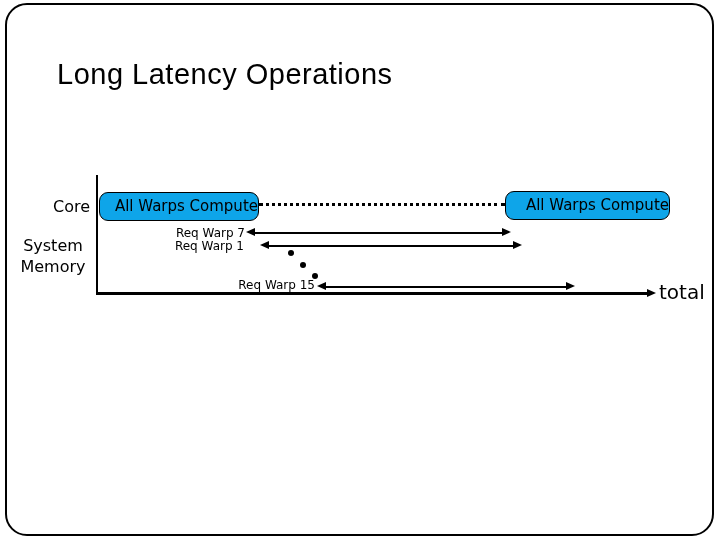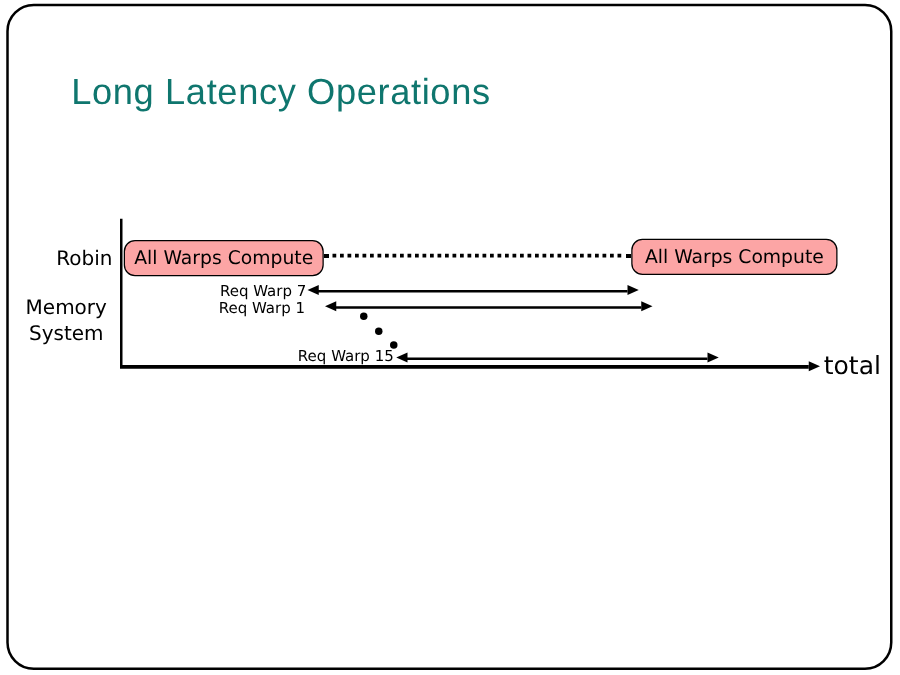--- a/index.html
+++ b/index.html
@@ -17,21 +17,21 @@
     border: 2px solid #000000;
     border-radius: 22px;
   }
   .title {
     position: absolute;
     left: 57px; top: 58px;
     margin: 0;
     font-family: "Liberation Sans", sans-serif;
     font-size: 29px;
     font-weight: 400;
-    color: #0f766e;
+    color: #000000;
     letter-spacing: 0.5px;
     white-space: nowrap;
   }
   .lbl { position: absolute; white-space: nowrap; }
 
   
   .core-lbl   { left: 30px; top: 197px; width: 60px; text-align: right; font-size: 16px; }
   .mem-lbl    { left: 12px; top: 235px; width: 82px; text-align: center; font-size: 16px; line-height: 21px; }
   .mem-lbl span { display: block; }
 
@@ -39,24 +39,24 @@
   .vaxis { position: absolute; left: 96px; top: 175px; width: 2px; height: 119px; background: #000; }
   .haxis { position: absolute; left: 96px; top: 292px; width: 551px; height: 3px; background: #000; }
   .time-lbl { left: 659px; top: 280px; font-size: 20px; }
 
   
   .box {
     position: absolute;
     height: 27px;
     border: 1.5px solid #000;
     border-radius: 9px;
-    background: #fca5a5;
+    background: #0ea5e9;
     font-size: 15px;
     line-height: 27px;
-    text-align: center;
+    text-align: right;
     white-space: nowrap;
   }
   .box1 { left: 99px;  top: 192px; width: 158px; }
   .box2 { left: 505px; top: 191px; width: 163px; }
 
   .dotted {
     position: absolute;
     left: 259px; top: 203px; width: 246px; height: 0;
     border-top: 3px dotted #000;
   }
@@ -90,24 +90,24 @@
 <body>
 
 <div class="slide">
 
   <div class="frame"></div>
 
   <h1 class="title">Long Latency Operations</h1>
 
   <div>
 
-    <span class="lbl core-lbl">Robin</span>
+    <span class="lbl core-lbl">Core</span>
     <div class="lbl mem-lbl">
+      <span>System</span>
       <span>Memory</span>
-      <span>System</span>
     </div>
 
     <div class="vaxis"></div>
     <div class="haxis"></div>
     <div class="ah ah-right" style="left:647px; top:289px;"></div>
     <span class="lbl time-lbl">total</span>
 
     <div class="box box1">All Warps Compute</div>
     <div class="box box2">All Warps Compute</div>
     <div class="dotted"></div>

